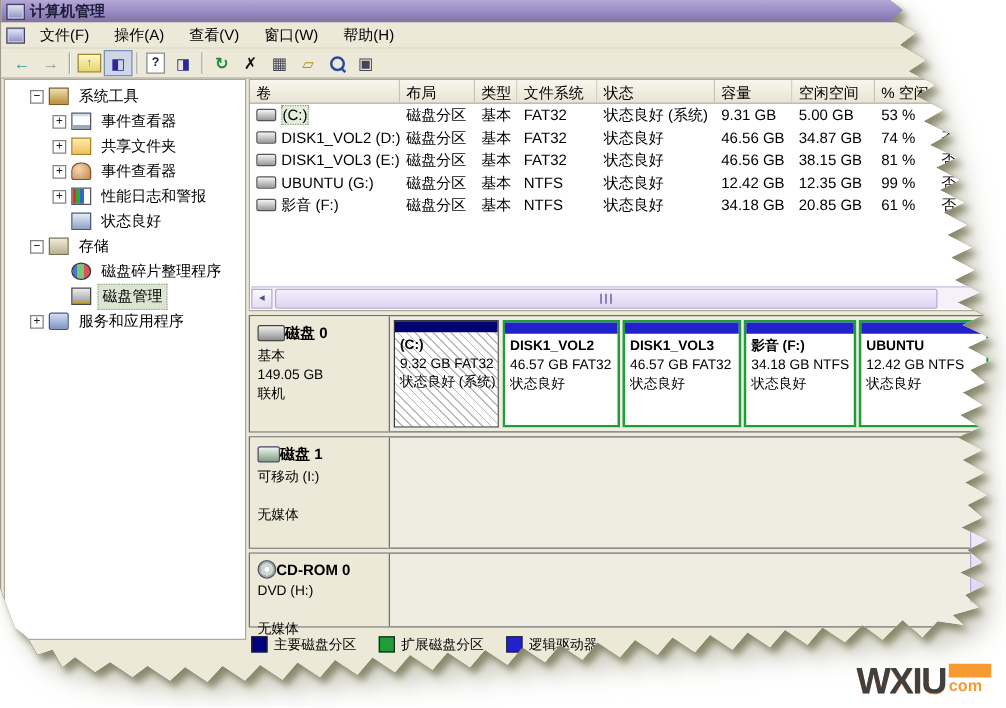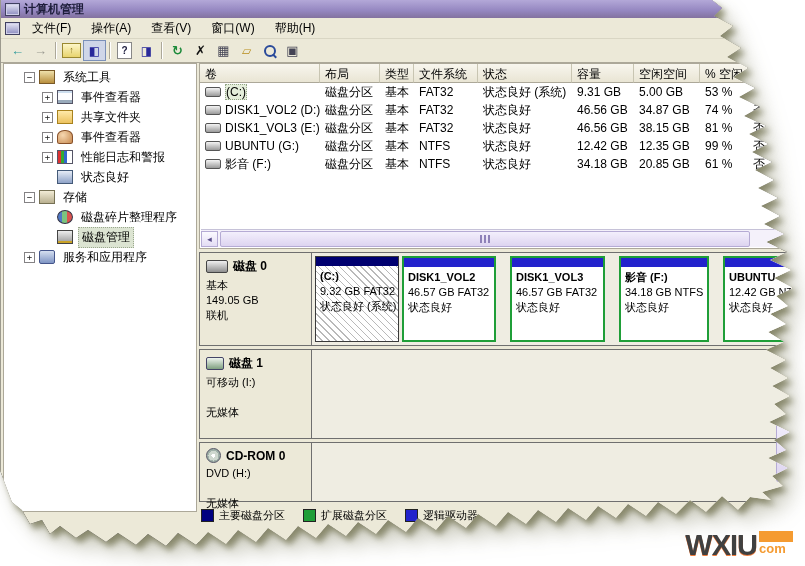--- a/index.html
+++ b/index.html
@@ -97,33 +97,33 @@
     box-sizing:border-box;display:flex;align-items:center;justify-content:center;font-size:9px;color:#5a4e8a;}
   .hthumb{width:528px;height:14px;margin-left:2px;background:linear-gradient(#f3effc,#ddd4f0);
     border:1px solid #b5abd4;border-radius:2px;display:flex;}
   .grip{width:11px;height:8px;margin:auto;background:repeating-linear-gradient(90deg,#8E81B8 0 2px,transparent 2px 4px);}
 
   
   .diskview{position:absolute;left:198px;top:252px;width:596px;height:308px;background:#ECE9D8;}
   .drow{border:1px solid #6F6F6F;display:flex;background:#EFEDE2;margin:0 0 3px 0;}
   .r-disk0{height:92px;} .r-disk1{height:88px;} .r-cdrom{height:58px;}
   .dinfo{width:112px;flex:0 0 auto;border-right:1px solid #6F6F6F;background:#ECE9D8;padding:5px 6px;box-sizing:border-box;}
-  .dname{font-size:12px;font-weight:bold;display:flex;align-items:center;gap:5px;margin-bottom:3px;}
+  .dname{font-size:12px;font-weight:bold;display:flex;align-items:center;margin-bottom:3px;}
   .dline{font-size:11px;line-height:15px;min-height:15px;white-space:nowrap;}
   .d-ico{width:20px;height:11px;background:linear-gradient(#f0f0f0,#8f8f8f);border:1px solid #444;border-radius:2px;flex:0 0 auto;}
   .d-rem{width:16px;height:11px;background:linear-gradient(#eef4ee,#7fa080);border:1px solid #446;border-radius:2px;flex:0 0 auto;}
   .d-cd{width:13px;height:13px;border-radius:50%;background:radial-gradient(circle,#fff 0 2px,#cfd8cf 2px 5px,#9fb0a8 5px);border:1px solid #556;flex:0 0 auto;}
   .dgraph{flex:1;display:flex;padding:3px;gap:3px;overflow:hidden;position:relative;}
   .part{display:flex;flex-direction:column;border:1px solid #3a3a3a;background:#fff;box-sizing:border-box;}
   .part .stripe{height:9px;flex:0 0 auto;}
   .pbody{flex:1;padding:3px 4px;font-size:11px;line-height:15px;overflow:hidden;white-space:nowrap;}
   .pname{font-weight:bold;}
   .p-c{width:84px;flex:0 0 auto;}
   .p-c .pbody{background:repeating-linear-gradient(45deg,#ffffff 0 4px,#b9b9b9 4px 5px);}
-  .extwrap{flex:1;display:flex;gap:14px;overflow:hidden;}
+  .extwrap{flex:1;display:flex;gap:2px;overflow:hidden;}
   .logical{border:2px solid #1F9E38;}
   .p-v2{width:94px;flex:0 0 auto;} .p-v3{width:95px;flex:0 0 auto;} .p-f{width:90px;flex:0 0 auto;}
   .p-ub{flex:1;min-width:90px;}
   .vscroll-frag{position:absolute;right:2px;top:166px;width:15px;height:62px;background:linear-gradient(#f3effc,#ddd4f0);
     border:1px solid #b5abd4;border-radius:2px;}
   .legend{display:flex;align-items:center;gap:18px;font-size:11px;margin:6px 0 0 2px;}
   .litem{display:flex;align-items:center;gap:5px;white-space:nowrap;}
   .lsq{width:11px;height:11px;border:1px solid #222;flex:0 0 auto;}
 
   

